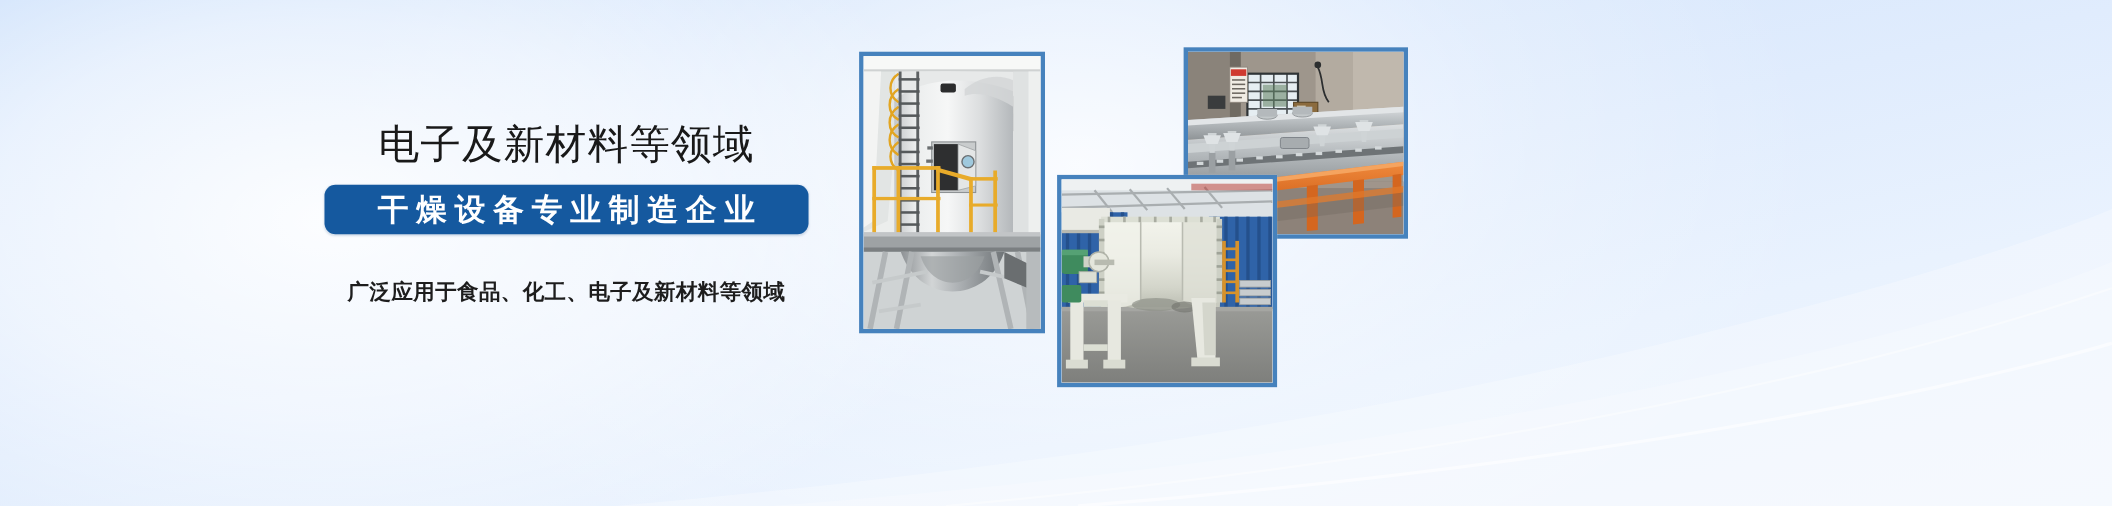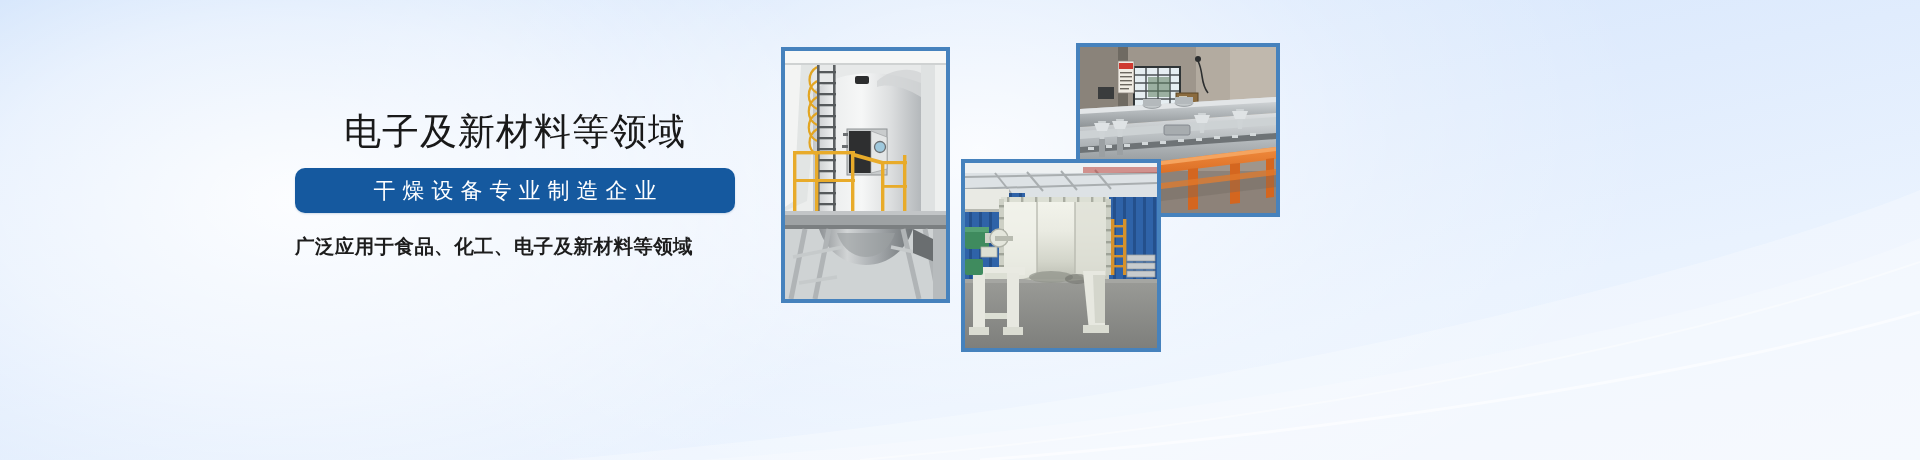--- a/index.html
+++ b/index.html
@@ -25,25 +25,26 @@
     font-size:37px;line-height:44px;color:#191919;
     letter-spacing:1px;font-weight:400;white-space:nowrap;
   }
   .pill{
     position:absolute;left:295px;top:168px;width:440px;height:45px;
     background:#15599f;border-radius:10px;
     box-shadow:0 1px 2px rgba(20,70,130,0.18);
     display:flex;align-items:center;justify-content:center;
   }
   .pill-text{
-    color:#ffffff;font-size:22px;font-weight:400;
+    color:#ffffff;font-size:28px;font-weight:700;
     letter-spacing:7px;text-indent:7px;white-space:nowrap;
   }
   .subtitle{
-    position:absolute;left:295px;top:232px;width:440px;
+    position:absolute;left:295px;top:252px;width:440px;
+    text-align:center;
     font-size:19.5px;line-height:28px;color:#1d1d1d;
     font-weight:700;letter-spacing:0.4px;white-space:nowrap;
   }
 
   
   .photo{
     position:absolute;
     border:4px solid #4682bd;
     background:#ffffff;
     box-sizing:border-box;

